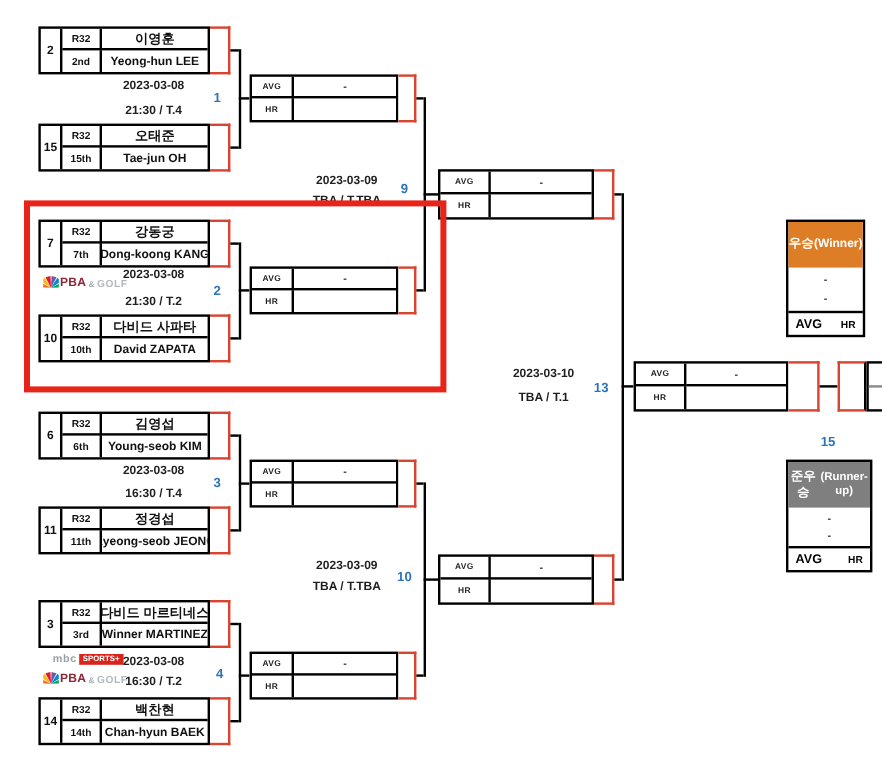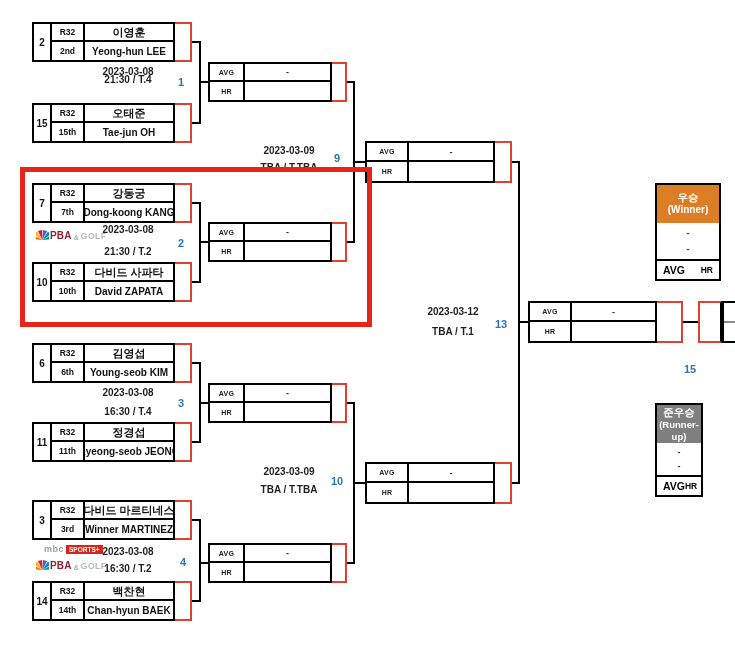--- a/index.html
+++ b/index.html
@@ -29,21 +29,21 @@
   .rtab2{border:2px solid var(--tab);border-right:2px solid #000;background:#fff;}
 
   .dt{position:absolute;text-align:center;font-size:10px;font-weight:700;color:#1f1f1f;white-space:nowrap;}
   .num{position:absolute;text-align:center;font-size:11px;font-weight:700;color:var(--blue);}
 
   
   .hl{position:absolute;border:5px solid var(--highlight);background:transparent;z-index:6;}
 
   
   .champ{display:flex;flex-direction:column;border:2px solid #000;background:#fff;}
-  .chead{height:38px;display:flex;flex-direction:column;align-items:center;justify-content:center;
+  .chead{height:38px;display:flex;flex-direction:row;align-items:center;justify-content:center;
          color:#fff;font-weight:700;font-size:10.5px;line-height:1.25;text-align:center;}
   .cbody{flex:1;display:flex;flex-direction:column;align-items:center;justify-content:space-evenly;
          font-size:9px;font-weight:700;color:#333;}
   .cfoot{height:18px;border-top:2px solid #000;display:flex;align-items:center;justify-content:space-between;
          padding:0 6px;font-weight:700;color:#000;}
   .cfoot .favg{font-size:10.5px;}
   .cfoot .fhr{font-size:8.5px;}
 
   
   .pbalogo{display:flex;align-items:flex-end;gap:1px;}
@@ -72,21 +72,21 @@
   <div class="ptab abs" style="left:175px;top:22px;width:17px;height:40px"></div>
   <div class="pbox abs" style="left:32px;top:103px">
     <div class="seed">15</div>
     <div class="cell rd t">R32</div>
     <div class="cell kr t">오태준</div>
     <div class="cell rd">15th</div>
     <div class="cell en">Tae-jun OH</div>
   </div>
   <div class="ptab abs" style="left:175px;top:103px;width:17px;height:40px"></div>
   <div class="dt" style="left:60px;top:66px;width:136px">2023-03-08</div>
-  <div class="dt" style="left:60px;top:74px;width:136px">21:30 / T.4</div>
+  <div class="dt" style="left:60px;top:87px;width:136px">21:30 / T.4</div>
   <div class="num" style="left:174px;top:76px;width:14px">1</div>
   <div class="line" style="left:192px;top:41px;width:7px;height:2px"></div>
   <div class="line" style="left:192px;top:122px;width:7px;height:2px"></div>
   <div class="line" style="left:199px;top:41px;width:2px;height:83px"></div>
   <div class="line" style="left:199px;top:81px;width:9px;height:2px"></div>
   <div class="rbox abs" style="left:208px;top:62px;width:124px;height:40px">
     <div class="rl t">AVG</div>
     <div class="rv t">-</div>
     <div class="rl">HR</div>
     <div class="rv"></div>
@@ -243,21 +243,21 @@
     <div class="rv t">-</div>
     <div class="rl">HR</div>
     <div class="rv"></div>
   </div>
   <div class="rtab abs" style="left:495px;top:462px;width:17px;height:42px"></div>
 
   <div class="line" style="left:512px;top:161px;width:6px;height:2px"></div>
   <div class="line" style="left:512px;top:482px;width:6px;height:2px"></div>
   <div class="line" style="left:518px;top:161px;width:2px;height:323px"></div>
   <div class="line" style="left:518px;top:321px;width:10px;height:2px"></div>
-  <div class="dt" style="left:401px;top:306px;width:104px">2023-03-12</div>
+  <div class="dt" style="left:401px;top:306px;width:104px">2023-03-10</div>
   <div class="dt" style="left:401px;top:326px;width:104px">TBA / T.1</div>
   <div class="num" style="left:491px;top:318px;width:20px">13</div>
   <div class="rbox wide abs" style="left:528px;top:301px;width:129px;height:42px">
     <div class="rl t">AVG</div>
     <div class="rv t">-</div>
     <div class="rl">HR</div>
     <div class="rv"></div>
   </div>
   <div class="rtab abs" style="left:657px;top:301px;width:26px;height:42px"></div>
 
@@ -276,21 +276,21 @@
     <div class="cbody">
       <div>-</div>
       <div>-</div>
     </div>
     <div class="cfoot">
       <span class="favg">AVG</span>
       <span class="fhr">HR</span>
     </div>
   </div>
 
-  <div class="champ abs" style="left:655px;top:403px;width:48px;height:94px">
+  <div class="champ abs" style="left:655px;top:383px;width:72px;height:94px">
     <div class="chead" style="background:var(--gray)">
       <div>준우승</div>
       <div style="font-size:9.5px">(Runner-up)</div>
     </div>
     <div class="cbody">
       <div>-</div>
       <div>-</div>
     </div>
     <div class="cfoot">
       <span class="favg">AVG</span>

